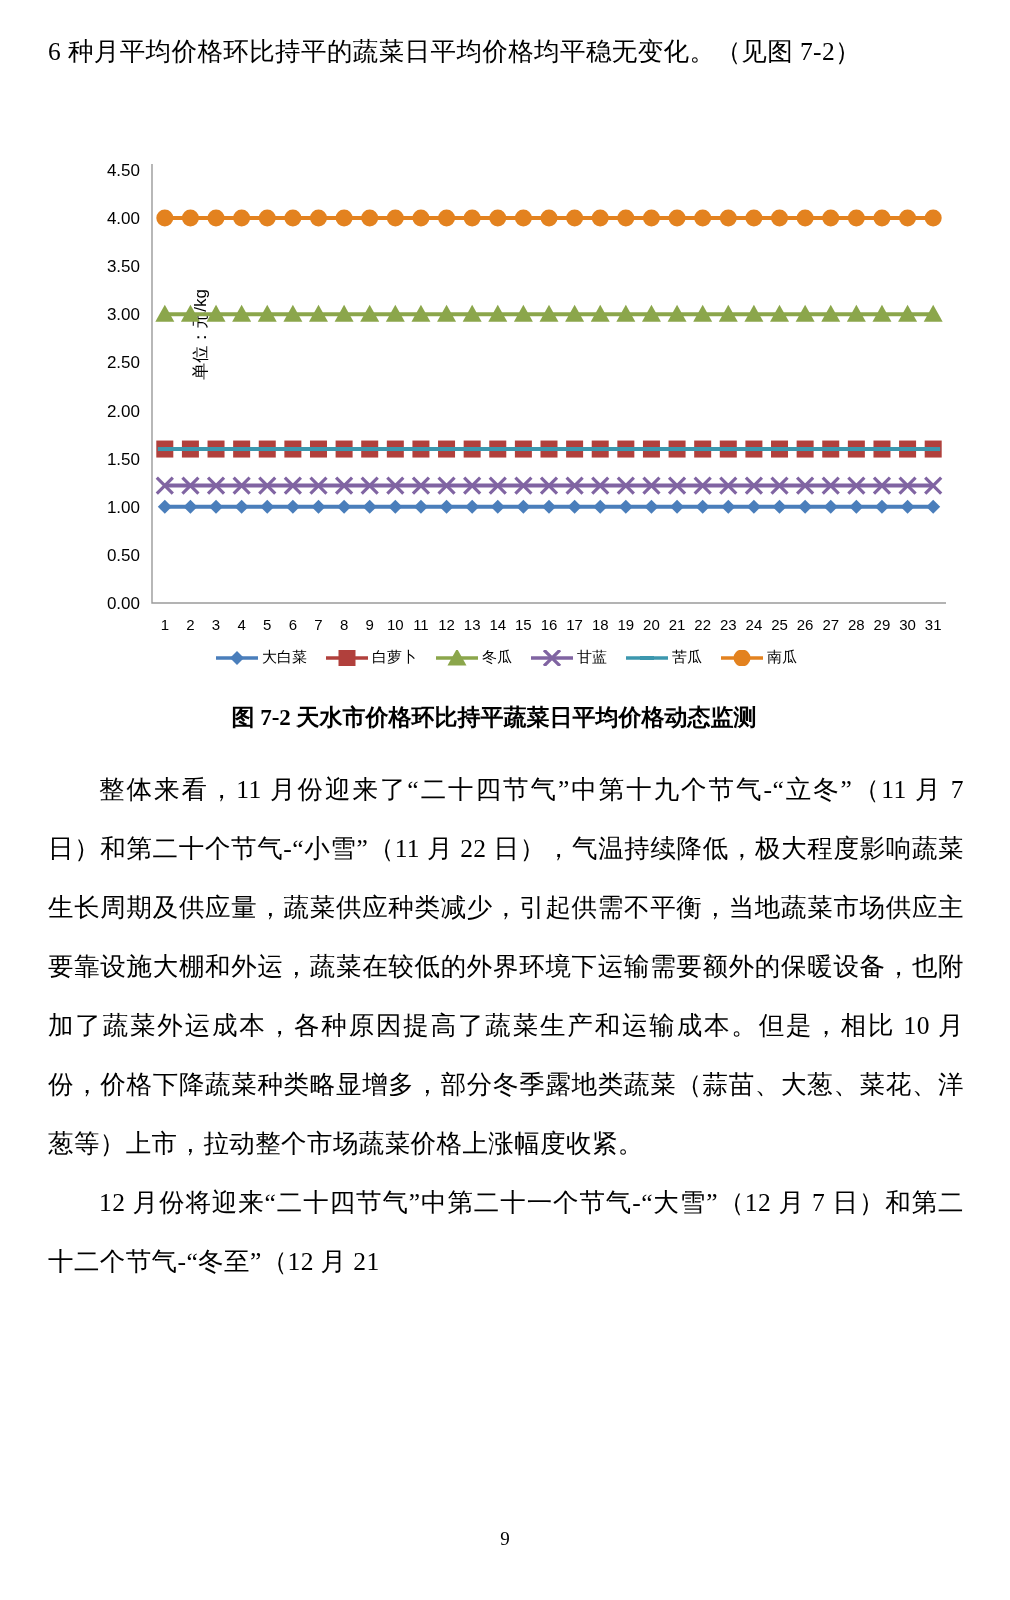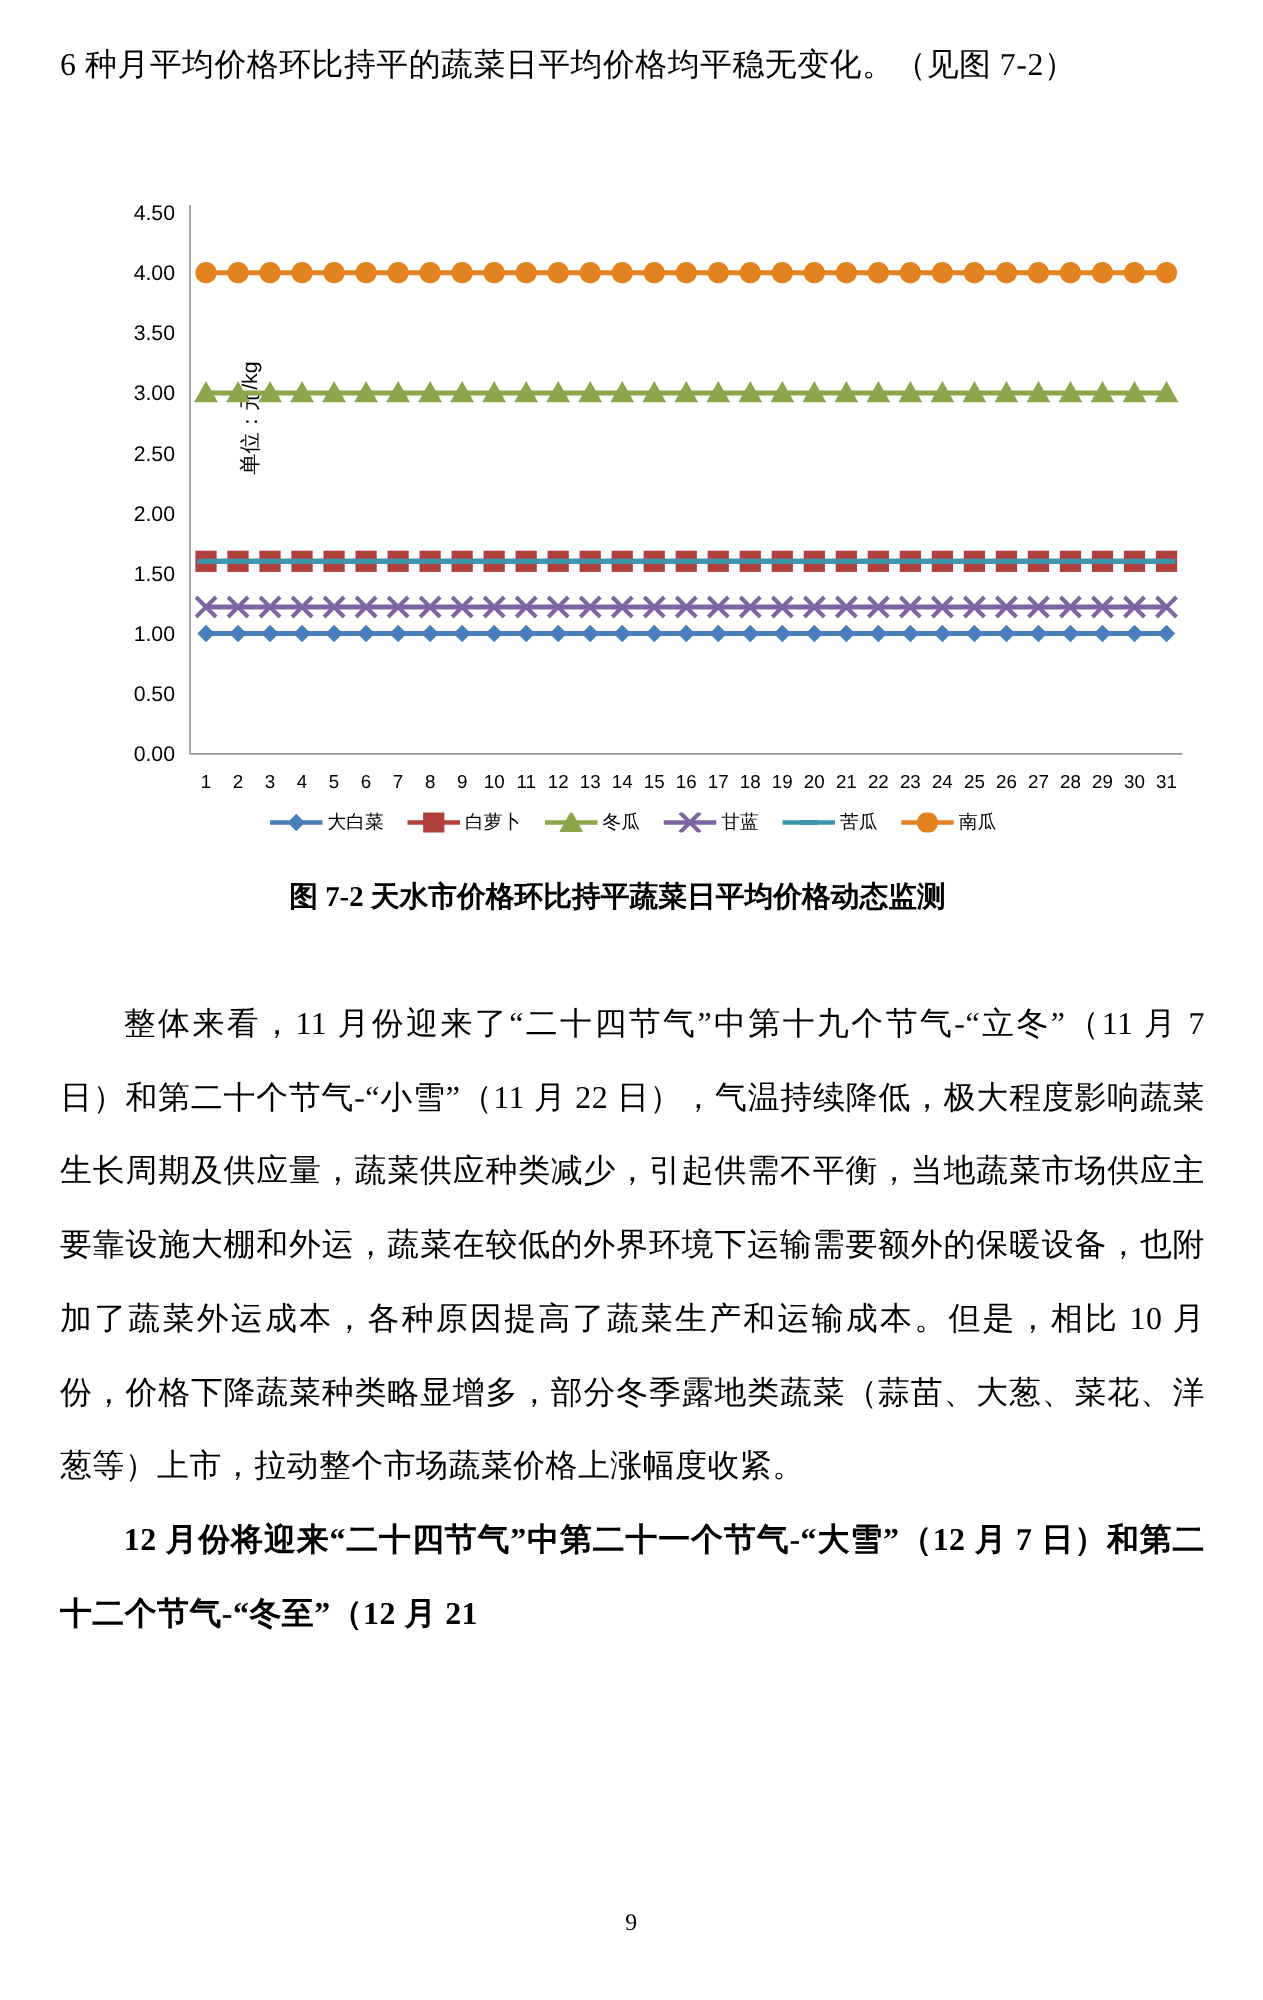--- a/index.html
+++ b/index.html
@@ -110,24 +110,24 @@
     text-align: center;
     font-family: "Liberation Serif", "DejaVu Serif", serif;
     font-size: 23px;
     font-weight: bold;
     color: #000;
   }
 
   .body-block {
     position: absolute;
     left: 48px;
-    top: 789px;
+    top: 760px;
     width: 916px;
   }
-  .body-block .para + .para { margin-top: 0px; font-weight: bold; }
+  .body-block .para + .para { margin-top: 0px; }
 
   .page-number {
     position: absolute;
     left: 0;
     top: 1528px;
     width: 1010px;
     text-align: center;
     font-family: "Liberation Serif", "DejaVu Serif", serif;
     font-size: 19px;
     color: #000;

